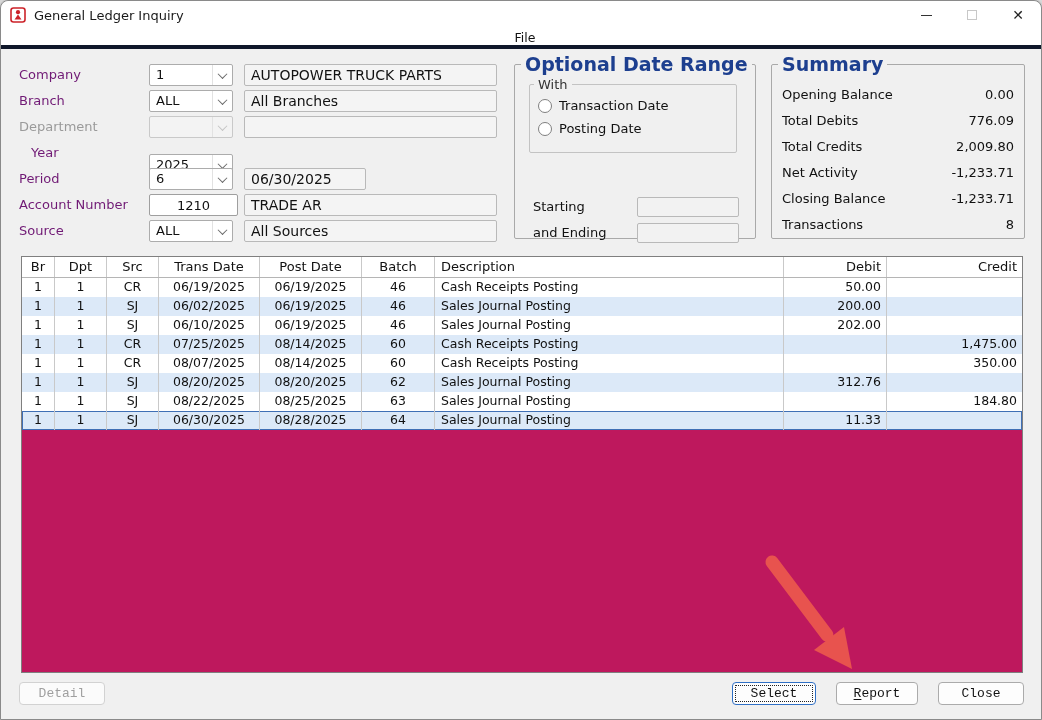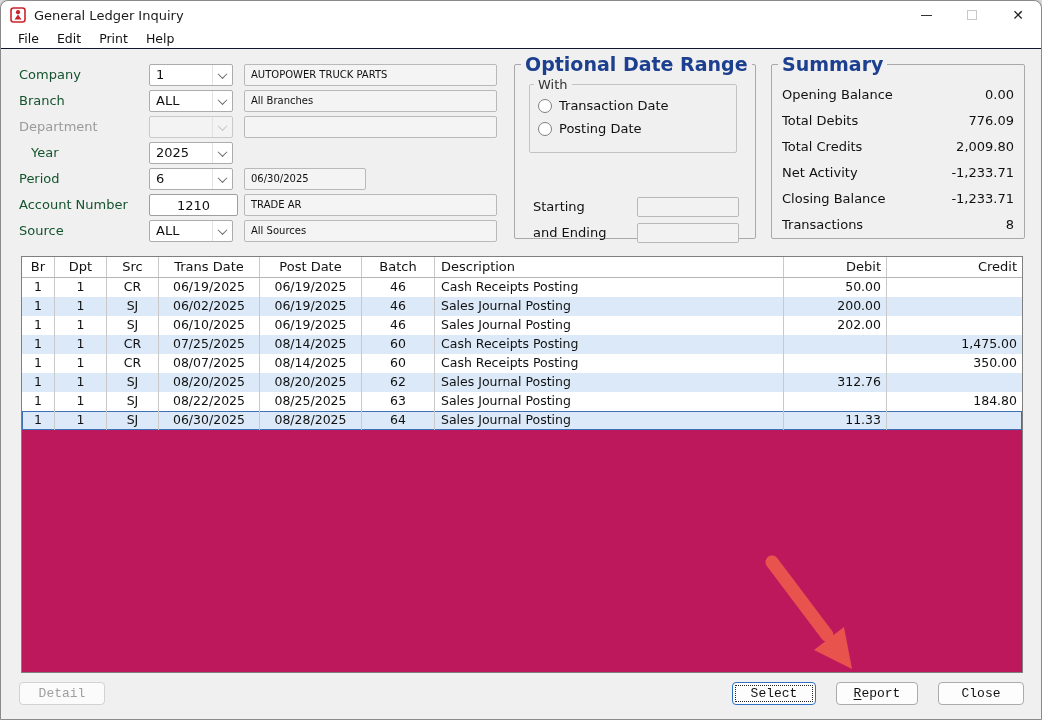--- a/index.html
+++ b/index.html
@@ -12,36 +12,36 @@
   
   .titlebar { position:absolute; left:0; top:0; width:100%; height:28px; background:#ffffff; display:flex; align-items:center; border-radius:8px 8px 0 0; }
   .app-icon { width:16px; height:16px; margin-left:9px; flex:0 0 auto; }
   .title-text { font-size:13px; color:#1a1a1a; margin-left:8px; flex:1 1 auto; white-space:nowrap; }
   .win-controls { display:flex; height:100%; flex:0 0 auto; }
   .win-btn { width:46px; height:28px; display:flex; align-items:center; justify-content:center; font-size:13px; color:#222; cursor:default; }
   .win-btn .min-glyph { display:block; width:11px; height:0; border-top:1.4px solid #333; }
   .win-btn .max-glyph { display:block; width:10px; height:10px; border:1px solid #c8c8c8; }
   .win-btn .close-glyph { font-size:14px; color:#222; line-height:1; }
   
-  .menubar { position:absolute; left:0; top:28px; width:100%; height:20px; background:#ffffff; display:flex; align-items:center; padding-left:8px; border-bottom:1px solid #0f172a; }
+  .menubar { position:absolute; left:0; top:28px; width:100%; height:20px; background:#ffffff; display:flex; align-items:center; padding-left:8px; border-bottom:4px solid #0f172a;flex-direction:column; }
   .menu-item { font-size:12.5px; color:#111; padding:1px 9px; }
   
   .client { position:absolute; left:0; top:48px; width:1042px; height:672px; background:#f0f0f0; }
   .abs { position:absolute; }
-  .form-label { font-size:13px; color:#14532d; line-height:22px; }
+  .form-label { font-size:13px; color:#701a75; line-height:22px; }
   .form-label.disabled { color:#9a9a9a; }
   
   .combo { height:22px; background:#fff; border:1px solid #acacac; border-radius:2px; display:flex; align-items:stretch; }
   .combo .combo-value { flex:1 1 auto; font-size:13px; line-height:20px; padding-left:6px; color:#111; overflow:hidden; }
   .combo .combo-arrow { flex:0 0 20px; display:flex; align-items:center; justify-content:center; border-left:1px solid #e2e2e2; }
   .combo .chev { width:7px; height:7px; border-right:1.4px solid #6a6a6a; border-bottom:1.4px solid #6a6a6a; transform:rotate(45deg) translate(-1px,-1px); }
   .combo.disabled { background:#f3f3f3; border-color:#c9c9c9; }
   .combo.disabled .chev { border-color:#c4c4c4; }
   
-  .ro-field { height:22px; background:#f4f4f4; border:1px solid #b9b9b9; border-radius:2px; font-size:10px; line-height:20px; padding-left:6px; color:#111; overflow:hidden; white-space:nowrap; }
+  .ro-field { height:22px; background:#f4f4f4; border:1px solid #b9b9b9; border-radius:2px; font-size:14px; line-height:20px; padding-left:6px; color:#111; overflow:hidden; white-space:nowrap; }
   .text-input { height:22px; background:#ffffff; border:1px solid #9f9f9f; border-radius:2px; font-size:13px; text-align:center; color:#111; font-family:inherit; width:100%; }
   
   fieldset.group { border:1px solid #a9a9a9; border-radius:2px; background:transparent; }
   fieldset.group > legend { font-size:19px; font-weight:bold; color:#1d3f8f; padding:0 4px; margin-left:6px; }
   fieldset.subgroup { border:1px solid #c3c3c3; border-radius:2px; }
   fieldset.subgroup > legend { font-size:13px; color:#333; padding:0 4px; margin-left:4px; }
   .radio-row { display:flex; align-items:center; margin:6px 0 8px 8px; }
   .radio-circle { width:14px; height:14px; border:1px solid #7f7f7f; border-radius:50%; background:#fff; flex:0 0 auto; }
   .radio-label { font-size:13px; color:#111; margin-left:7px; }
   .dr-row { position:absolute; display:flex; align-items:center; }
@@ -126,21 +126,21 @@
     <div class="abs form-label disabled" style="left:18px;top:67px;">Department</div>
     <div class="abs combo disabled" style="left:148px;top:67px;width:84px;">
       <span class="combo-value"></span>
       <span class="combo-arrow">
           <span class="chev"></span>
         </span>
     </div>
     <div class="abs ro-field" style="left:243px;top:67px;width:253px;"></div>
 
     <div class="abs form-label" style="left:30px;top:93px;">Year</div>
-    <div class="abs combo" style="left:148px;top:93px;width:84px;">
+    <div class="abs combo" style="left:148px;top:105px;width:84px;">
       <span class="combo-value">2025</span>
       <span class="combo-arrow">
           <span class="chev"></span>
         </span>
     </div>
 
     <div class="abs form-label" style="left:18px;top:119px;">Period</div>
     <div class="abs combo" style="left:148px;top:119px;width:84px;">
       <span class="combo-value">6</span>
       <span class="combo-arrow">

